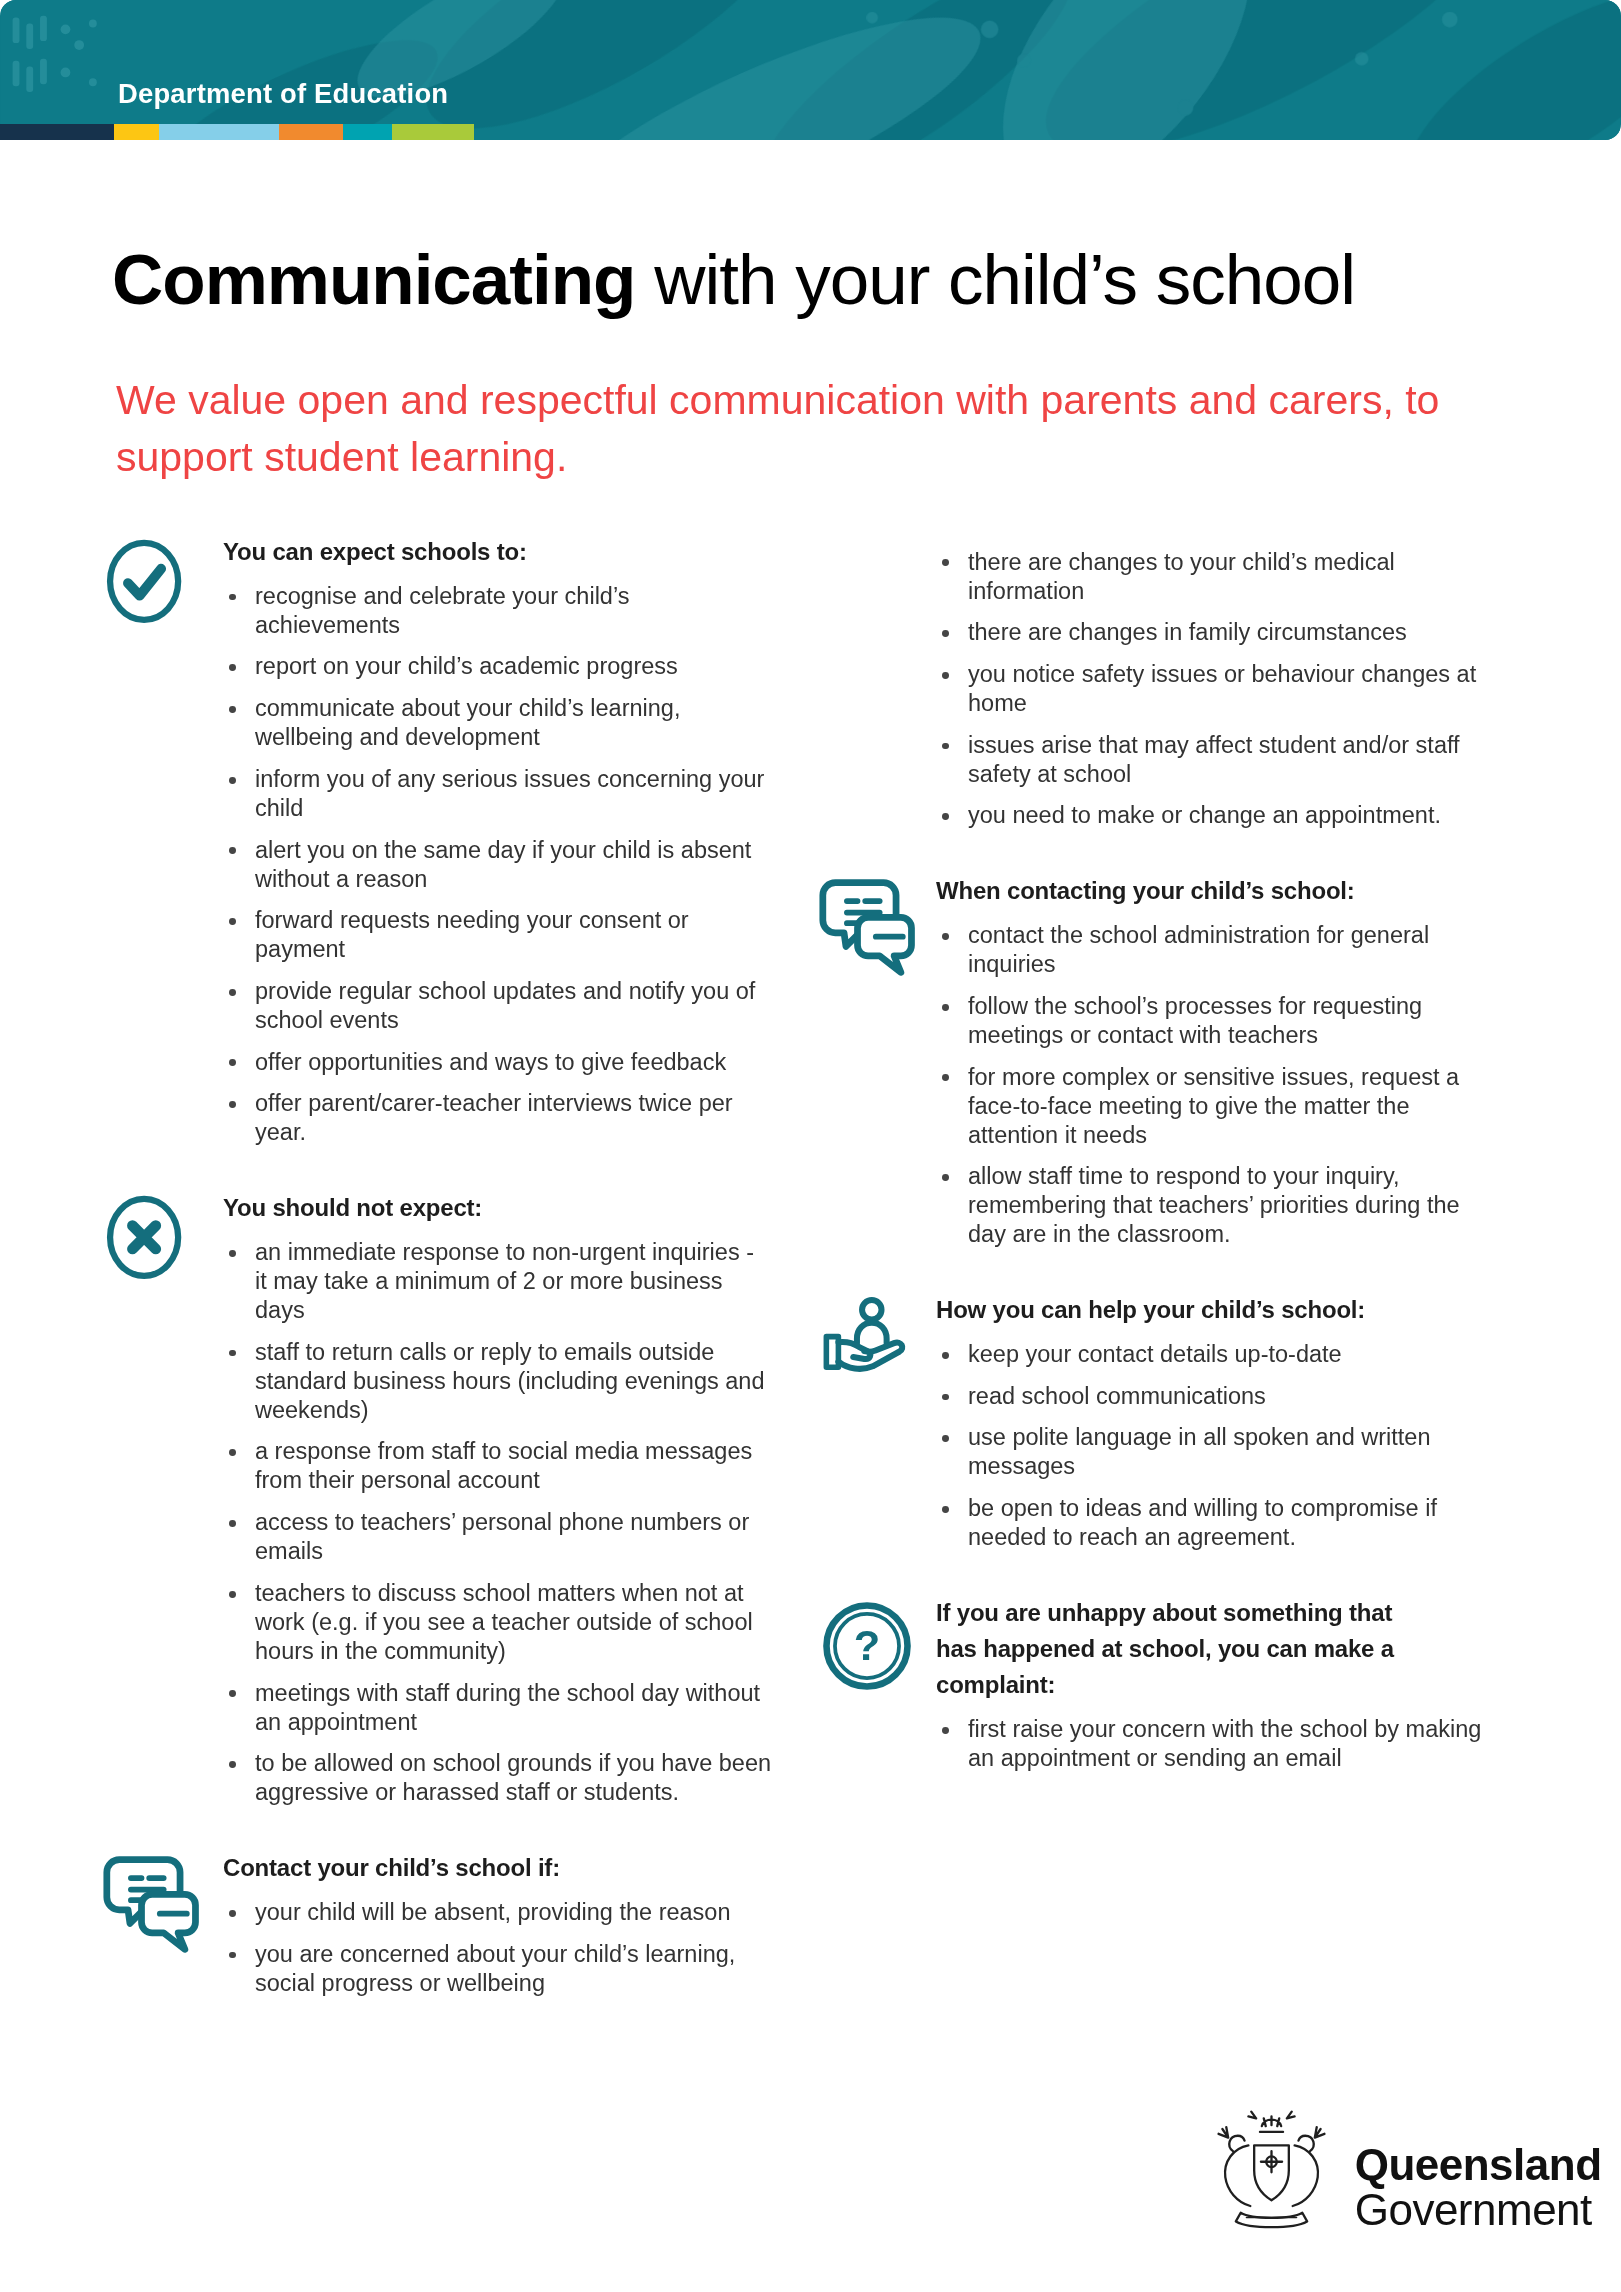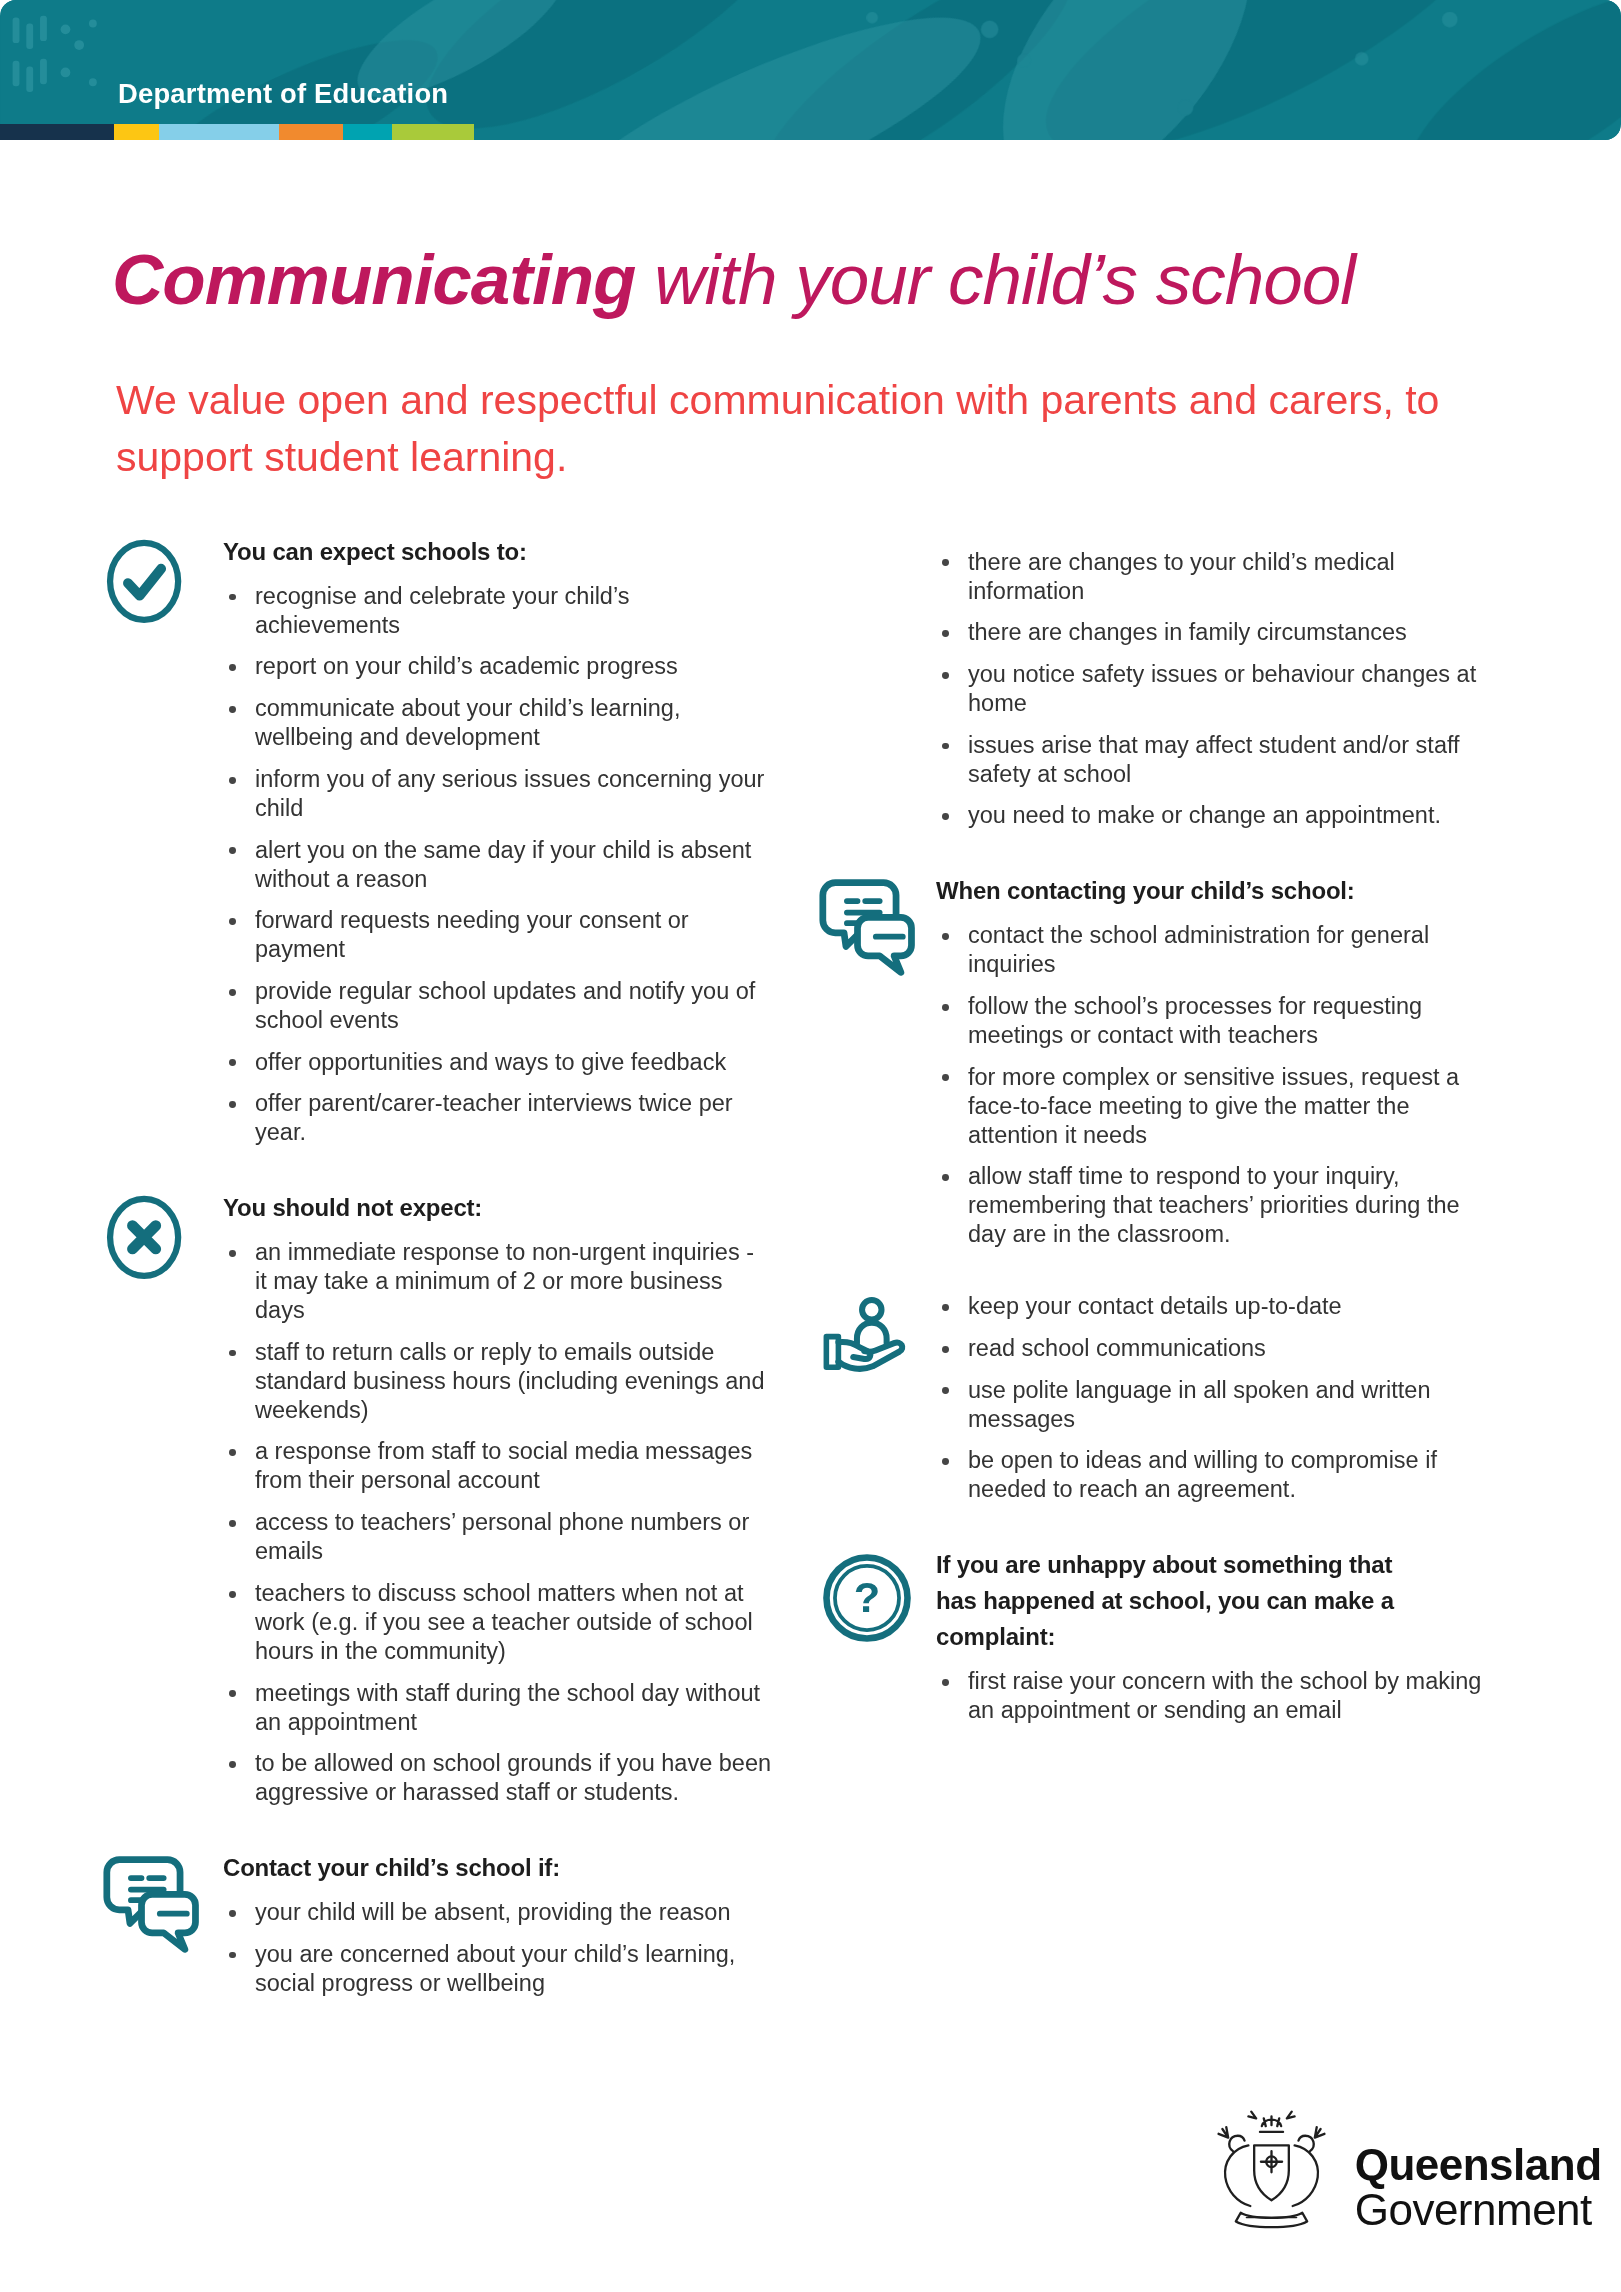--- a/index.html
+++ b/index.html
@@ -20,21 +20,21 @@
   .stripe.navy   { left:0;    width:114px; background:#16324c; }
   .stripe.yellow { left:114px; width:45px;  background:#fdc613; }
   .stripe.lblue  { left:159px; width:121px; background:#85cfe9; }
   .stripe.orange { left:279px; width:64px;  background:#f18a2e; }
   .stripe.teal   { left:343px; width:49px;  background:#00a3b1; }
   .stripe.green  { left:392px; width:82px;  background:#a9ca3a; }
 
   
   .title {
     position:absolute; left:112px; top:238px; font-size:71px; line-height:84px;
-    color:#be185d; letter-spacing:-1px; font-weight:400; z-index:2;font-style:italic;
+    color:#000000; letter-spacing:-1px; font-weight:400; z-index:2;
   }
   .title b { font-weight:700; }
   .intro {
     position:absolute; left:116px; top:372px; width:1402px;
     font-size:41px; line-height:57px; color:#ef4444; font-weight:400;
   }
 
   
   .col { position:absolute; top:534px; }
   .col.left  { left:0px;   width:804px; }
@@ -217,20 +217,21 @@
   <div class="section">
     <span class="icon-cell">
       <svg class="ico" width="102" height="102" viewBox="0 0 110 110" fill="none" stroke="#146e7d" stroke-linecap="round" stroke-linejoin="round">
         <circle cx="58" cy="17" r="10.5" stroke-width="6.5"></circle>
         <path d="M42 53 v-5 c0 -10 7 -17 16 -17 c9 0 16 7 16 17 v5" stroke-width="6.5"></path>
         <rect x="9" y="46" width="13" height="33" stroke-width="6"></rect>
         <path d="M22 73 c10 8 25 10 37 5 l29 -16 c6 -3.5 2 -12 -6 -9 l-20 8 c-4 1.5 -8 1.5 -12 0.5" stroke-width="6.5"></path>
         <path d="M22 52 c9 -1 16 1 22 5 l10 5 c5 2.5 2 9 -4 8 l-12 -2" stroke-width="6.5"></path>
       </svg>
     </span>
+    <h2>How you can help your child’s school:</h2>
     <ul class="bullets">
       <li>keep your contact details up-to-date</li>
       <li>read school communications</li>
       <li>use polite language in all spoken and written messages</li>
       <li>be open to ideas and willing to compromise if needed to reach an agreement.</li>
     </ul>
   </div>
 
   <div class="section">
     <span class="icon-cell">

